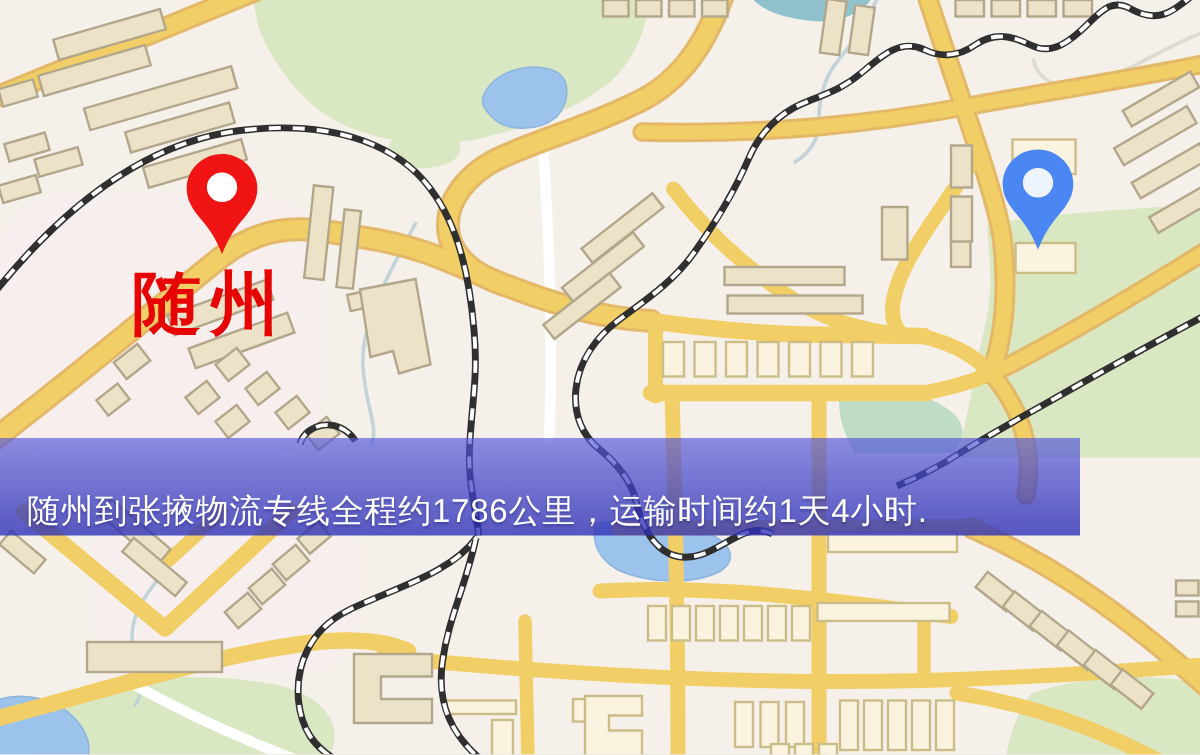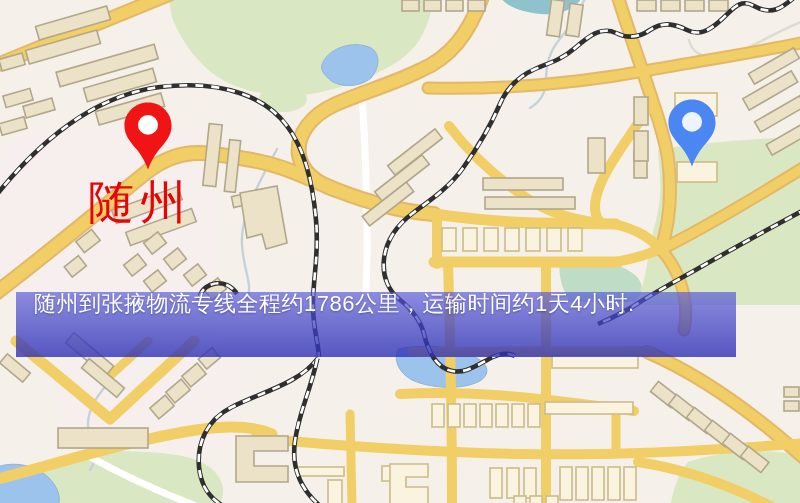--- a/index.html
+++ b/index.html
@@ -23,39 +23,38 @@
   .bld{fill:var(--building-fill);stroke:var(--building-stroke);stroke-width:1.6;}
   .bldp{fill:var(--building-pale-fill);stroke:var(--building-pale-stroke);stroke-width:1.6;}
   .rail-base{fill:none;stroke:var(--railway-dark);stroke-width:4.6;stroke-linecap:butt;}
   .rail-dash{fill:none;stroke:#ffffff;stroke-width:2.6;stroke-dasharray:8 8;stroke-linecap:butt;}
   .pink{fill:#f8eef0;opacity:.55;}
 
   
   .banner{
     position:absolute;left:0;top:292px;width:720px;height:65px;
     background:linear-gradient(var(--banner-bg-top), var(--banner-bg-bottom));
-    display:flex;align-items:flex-start;box-sizing:border-box;
+    display:flex;align-items:flex-end;box-sizing:border-box;
     padding:0 14px 4px 18px;
-    margin-left:16px;
   }
   .banner span{
     color:var(--banner-text-color);font-size:22px;line-height:24px;
     letter-spacing:.5px;white-space:nowrap;
     text-shadow:0 1px 2px rgba(10,10,80,.35);
   }
   .pin{position:absolute;width:52px;height:70px;}
   .pin svg{position:static;width:52px;height:70px;}
   .pin-origin{left:122px;top:101px;}
   .pin-dest{left:666px;top:98px;}
   .pin-origin .pinbody{fill:var(--origin-marker-color);}
   .pin-dest .pinbody{fill:var(--destination-marker-color);}
   .pin-origin .pinhole{fill:#ffffff;}
   .pin-dest .pinhole{fill:#eef4fd;}
   .maplabel{
-    position:absolute;font-size:46px;line-height:48px;font-weight:400;
+    position:absolute;font-size:46px;line-height:48px;font-weight:700;
     letter-spacing:6px;white-space:nowrap;
   }
   .label-origin{left:88px;top:178px;color:var(--origin-label-color);}
   .label-dest{left:640px;top:180px;color:var(--destination-label-color);}
 </style>
 </head>
 <body>
 
 <div class="stage">
 

